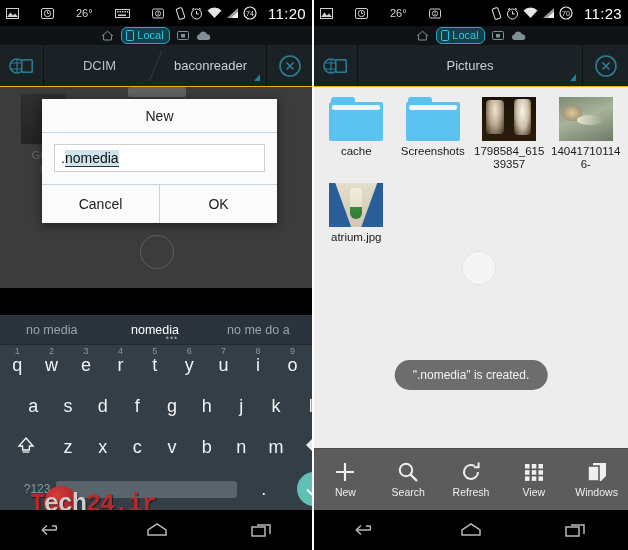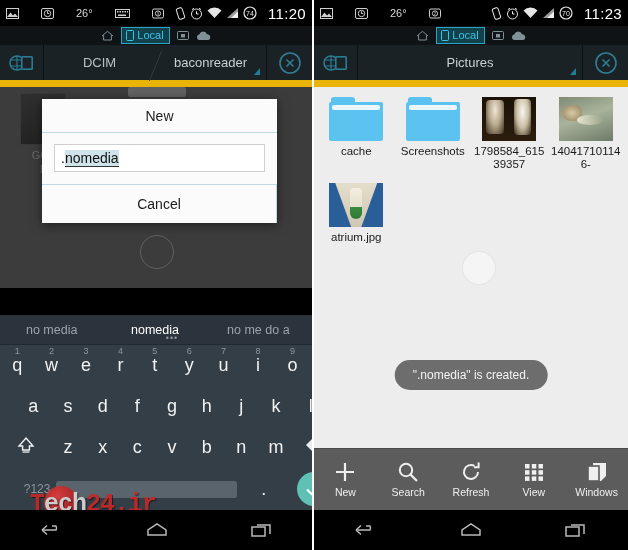--- a/index.html
+++ b/index.html
@@ -26,28 +26,28 @@
   .ico { display:inline-block; line-height:0; }
 
   
   .tabstrip {
     height: 19px; background: #0f1316;
     display:flex; align-items:center; justify-content:center; gap:7px;
   }
   .tab-local {
     display:flex; align-items:center; gap:3px;
     background:#12404b; border:1px solid #2aa6c4;
-    padding: 0px 5px 1px 4px; border-radius:0;
+    padding: 0px 5px 1px 4px; border-radius:6px;
     color:#35c6e8; font-size:11px; line-height:14px;
   }
 
   
   .crumbbar {
     height: 42px; background:#1b2226; display:flex; align-items:stretch;
-    border-bottom:7px solid #eab308;
+    border-bottom:1px solid #eab308;
   }
   .crumb-menu {
     width: 44px; display:flex; align-items:center; justify-content:center;
     border-right:1px solid #0c1012;
   }
   .crumb {
     flex:1; display:flex; align-items:center; justify-content:center;
     color:#b9c0c4; font-size:13px; position:relative;
   }
   .crumb.sep::after{
@@ -371,20 +371,21 @@
     <div class="dialog">
       <div class="dlg-title">New</div>
       <div class="dlg-body">
         <div class="dlg-input">
           <span>.</span>
             <span class="sel">nomedia</span>
         </div>
       </div>
       <div class="dlg-actions">
         <div class="dlg-btn first">Cancel</div>
+        <div class="dlg-btn">OK</div>
       </div>
     </div>
 
     <div class="keyboard">
       <div class="suggestbar">
         <div class="sugg">no media</div>
         <div class="sugg active">nomedia</div>
         <div class="sugg">no me do a</div>
         <div class="mic">
           <svg width="12" height="17" viewBox="0 0 12 17">

